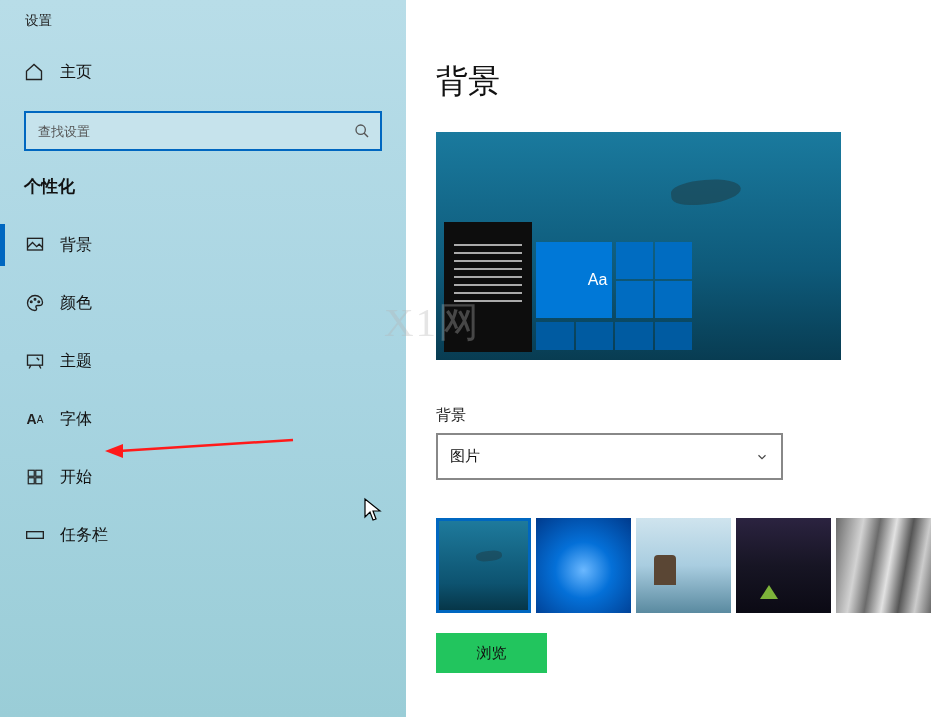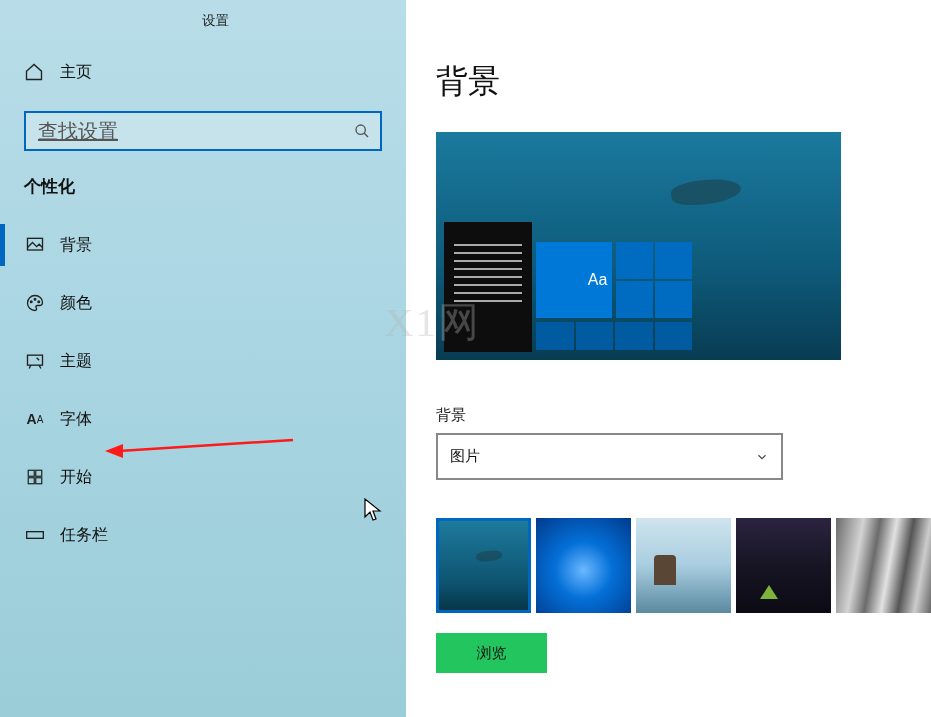--- a/index.html
+++ b/index.html
@@ -1,23 +1,23 @@
 <!DOCTYPE html>
 <html><head>
   <meta charset="utf-8">
   <style>
     * { box-sizing: border-box; margin: 0; padding: 0; font-family: "Microsoft YaHei", "Segoe UI", sans-serif; }
     body { width: 931px; height: 717px; display: flex; background: #fff; overflow: hidden; position: relative; }
     .sidebar { width: 408px; height: 100%; background: linear-gradient(180deg, #b8dde8 0%, #a9d5e2 50%, #9acdd7 100%); padding: 12px 0 0 0; position: relative; }
-    .app-title { font-size: 13.5px; color: #222; padding: 0 0 22px 25px; font-weight: 400; text-align: center; }
+    .app-title { font-size: 13.5px; color: #222; padding: 0 0 22px 25px; font-weight: 400; }
     .home-row { display: flex; padding: 10px 0 10px 24px; cursor: pointer; }
     .home-row .icon { width: 20px; height: 20px; display: flex; align-items: center; justify-content: center; margin-right: 16px; }
     .home-row span.label { font-size: 16px; color: #111; }
     .search-wrap { margin: 18px 24px 24px 24px; position: relative; }
-    .search-box { width: 100%; height: 40px; border: 2px solid #0067c0; background: #c6e3ec; padding: 0 40px 0 12px; font-size: 20px; color: #555; outline: none; text-decoration: underline; }
+    .search-box { width: 100%; height: 40px; border: 2px solid #0067c0; background: #c6e3ec; padding: 0 40px 0 12px; font-size: 13px; color: #555; outline: none; }
     .search-box::placeholder { color: #555; }
     .search-icon { position: absolute; right: 12px; top: 50%; transform: translateY(-50%); color: #555; }
     .section-title { font-size: 17px; font-weight: 700; color: #111; padding: 0 0 18px 24px; }
     .nav-item { display: flex; align-items: center; height: 58px; padding-left: 24px; cursor: pointer; position: relative; }
     .nav-item .icon { width: 22px; height: 22px; display: flex; align-items: center; justify-content: center; margin-right: 14px; color: #222; }
     .nav-item .label { font-size: 16px; color: #111; }
     .nav-item.active::before { content: ""; position: absolute; left: 0; top: 8px; bottom: 8px; width: 5px; background: #0067c0; }
     .main { flex: 1; padding: 60px 0 0 30px; background: #fff; position: relative; }
     .page-heading { font-size: 32px; font-weight: 400; color: #111; margin-bottom: 28px; }
     .preview-box { width: 405px; height: 228px; position: relative; background: linear-gradient(180deg, #1a7a9e 0%, #0e5a7a 60%, #083c52 100%); overflow: hidden; margin-bottom: 46px; }

